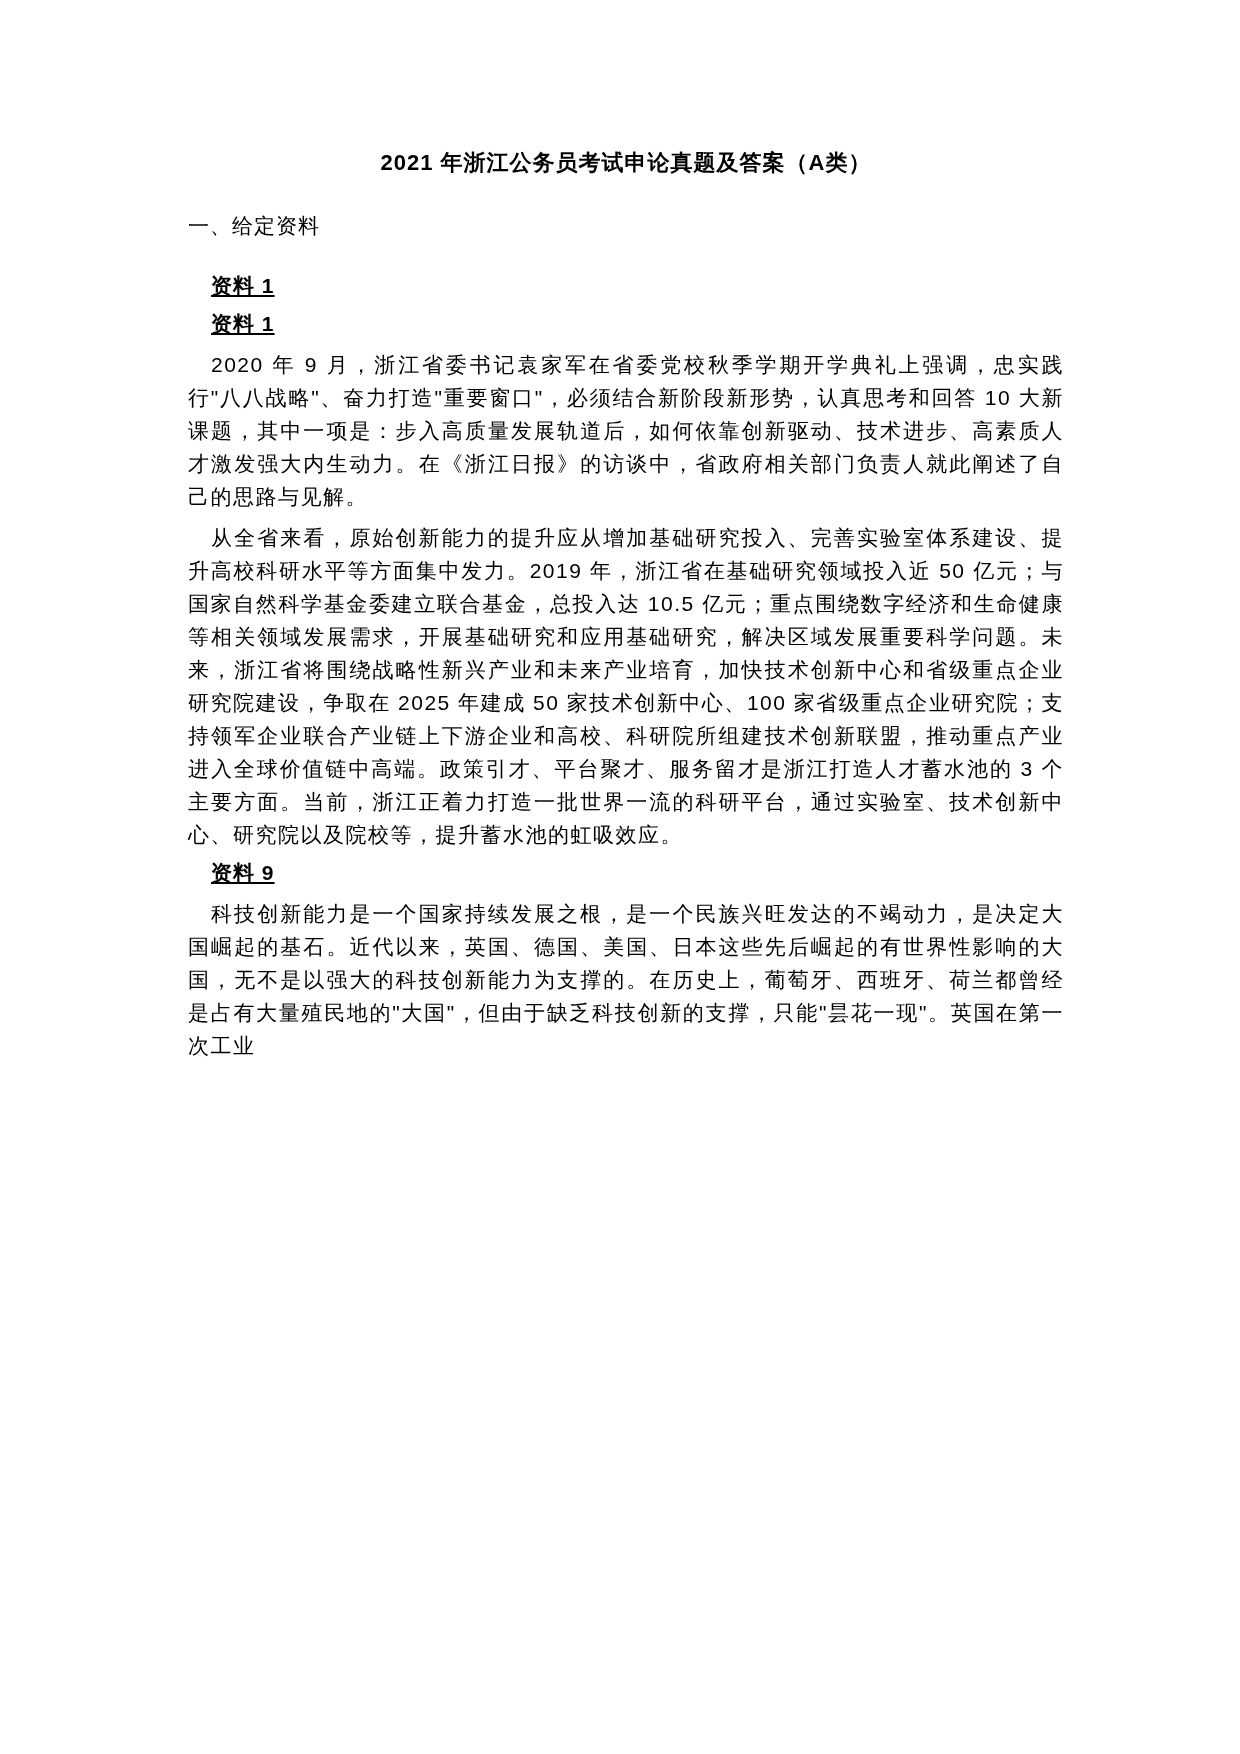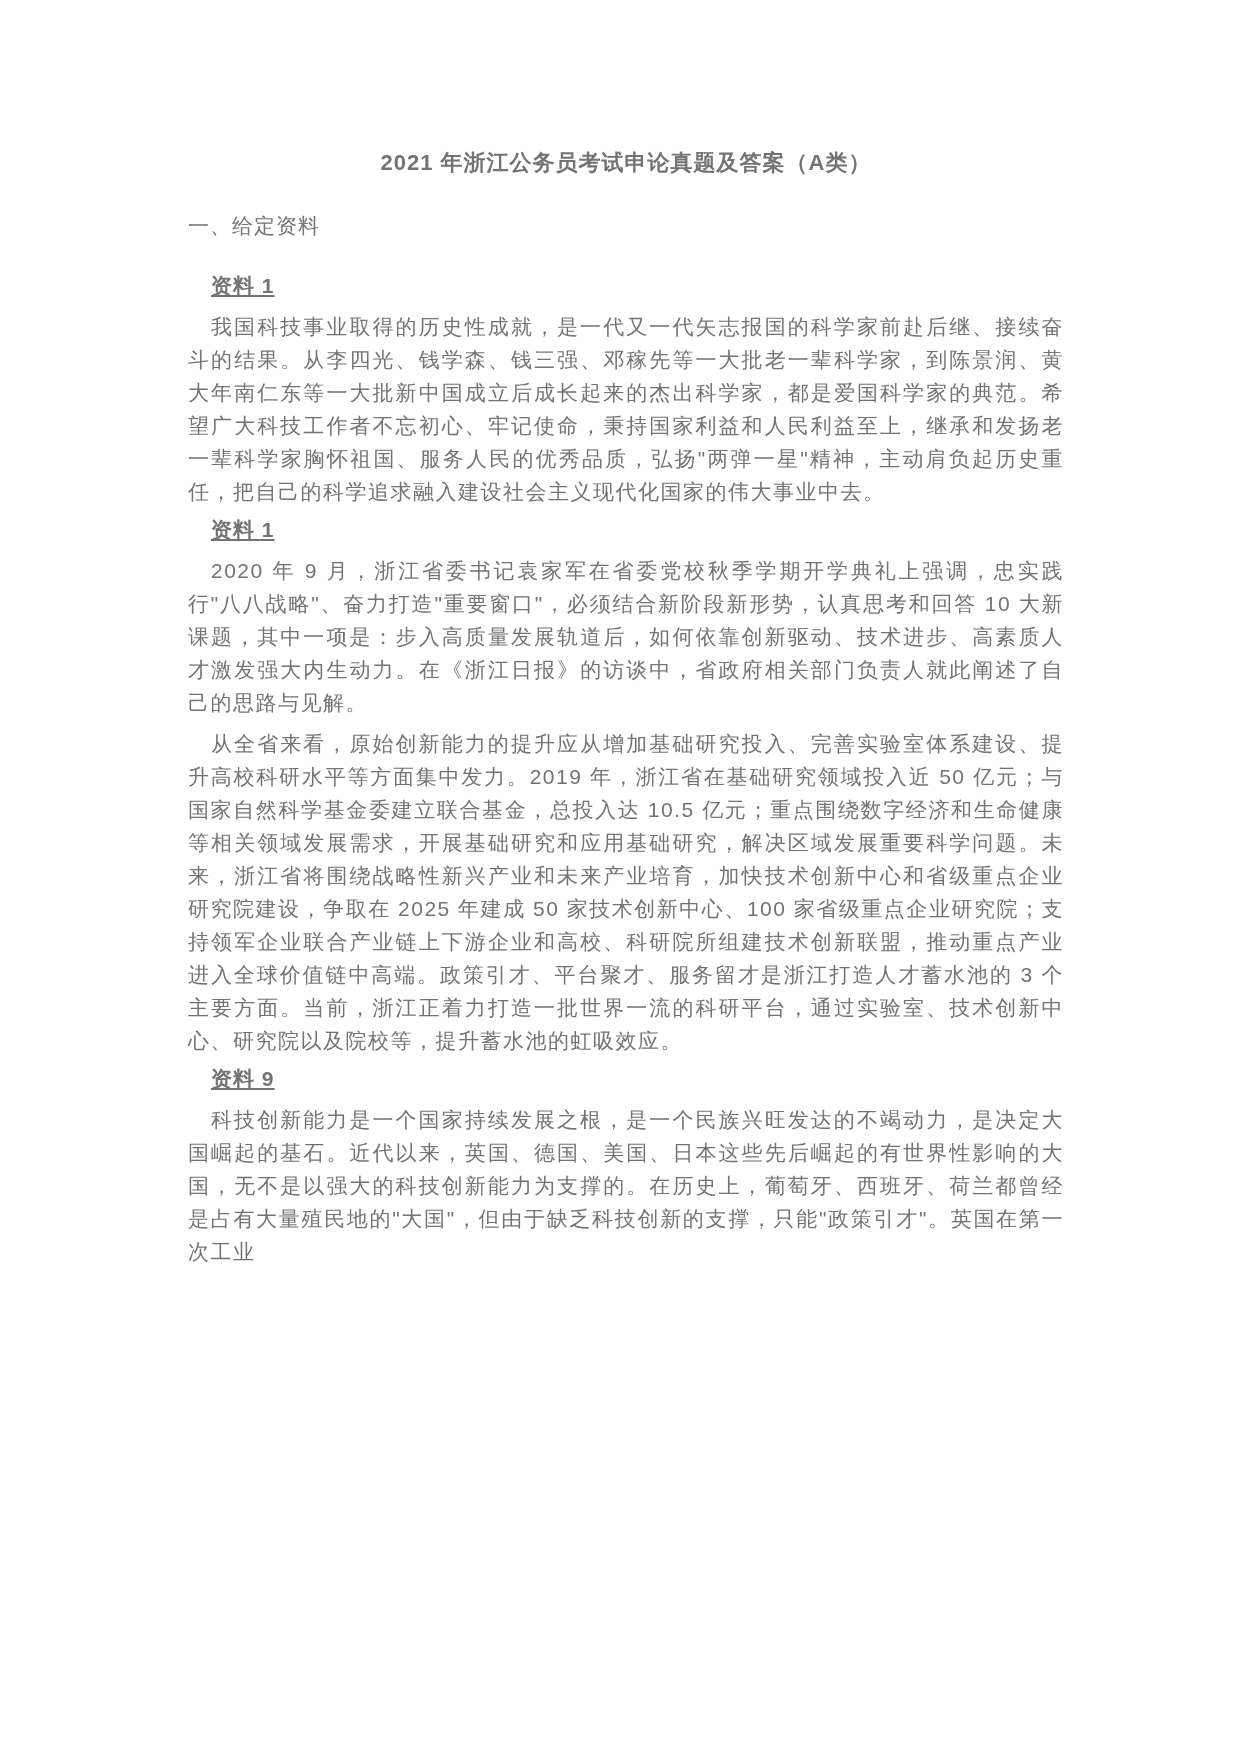--- a/index.html
+++ b/index.html
@@ -6,21 +6,21 @@
     margin: 0;
     padding: 0;
     background: #ffffff;
   }
   .page {
     position: relative;
     width: 1240px;
     height: 1754px;
     box-sizing: border-box;
     background: #ffffff;
-    color: #737373;
+    color: #000000;
     padding: 148px 176px 40px 188px;
     overflow: hidden;
     font-family: "Liberation Sans", "DejaVu Sans", sans-serif;
   }
   .doc-title {
     font-size: 22px;
     line-height: 30px;
     font-weight: 700;
     text-align: center;
     letter-spacing: 1px;
@@ -54,22 +54,21 @@
 </head>
 <body>
 
 <div class="page">
 
   <div class="doc-title">2021 年浙江公务员考试申论真题及答案（A类）</div>
 
   <div class="part-heading">一、给定资料</div>
 
   <div class="material-heading">资料 1</div>
-  <p class="para">我国科技事业取得的历史性成就，是一代又一代矢志报国的科学家前赴后继、接续奋斗的结果。从李四光、钱学森、钱三强、邓稼先等一大批老一辈科学家，到陈景润、黄大年南仁东等一大批新中国成立后成长起来的杰出科学家，都是爱国科学家的典范。希望广大科技工作者不忘初心、牢记使命，秉持国家利益和人民利益至上，继承和发扬老一辈科学家胸怀祖国、服务人民的优秀品质，弘扬"两弹一星"精神，主动肩负起历史重任，把自己的科学追求融入建设社会主义现代化国家的伟大事业中去。</p>
 
   <div class="material-heading">资料 1</div>
   <p class="para">2020 年 9 月，浙江省委书记袁家军在省委党校秋季学期开学典礼上强调，忠实践行"八八战略"、奋力打造"重要窗口"，必须结合新阶段新形势，认真思考和回答 10 大新课题，其中一项是：步入高质量发展轨道后，如何依靠创新驱动、技术进步、高素质人才激发强大内生动力。在《浙江日报》的访谈中，省政府相关部门负责人就此阐述了自己的思路与见解。</p>
   <p class="para">从全省来看，原始创新能力的提升应从增加基础研究投入、完善实验室体系建设、提升高校科研水平等方面集中发力。2019 年，浙江省在基础研究领域投入近 50 亿元；与国家自然科学基金委建立联合基金，总投入达 10.5 亿元；重点围绕数字经济和生命健康等相关领域发展需求，开展基础研究和应用基础研究，解决区域发展重要科学问题。未来，浙江省将围绕战略性新兴产业和未来产业培育，加快技术创新中心和省级重点企业研究院建设，争取在 2025 年建成 50 家技术创新中心、100 家省级重点企业研究院；支持领军企业联合产业链上下游企业和高校、科研院所组建技术创新联盟，推动重点产业进入全球价值链中高端。政策引才、平台聚才、服务留才是浙江打造人才蓄水池的 3 个主要方面。当前，浙江正着力打造一批世界一流的科研平台，通过实验室、技术创新中心、研究院以及院校等，提升蓄水池的虹吸效应。</p>
 
   <div class="material-heading">资料 9</div>
-  <p class="para">科技创新能力是一个国家持续发展之根，是一个民族兴旺发达的不竭动力，是决定大国崛起的基石。近代以来，英国、德国、美国、日本这些先后崛起的有世界性影响的大国，无不是以强大的科技创新能力为支撑的。在历史上，葡萄牙、西班牙、荷兰都曾经是占有大量殖民地的"大国"，但由于缺乏科技创新的支撑，只能"政策引才"。英国在第一次工业</p>
+  <p class="para">科技创新能力是一个国家持续发展之根，是一个民族兴旺发达的不竭动力，是决定大国崛起的基石。近代以来，英国、德国、美国、日本这些先后崛起的有世界性影响的大国，无不是以强大的科技创新能力为支撑的。在历史上，葡萄牙、西班牙、荷兰都曾经是占有大量殖民地的"大国"，但由于缺乏科技创新的支撑，只能"昙花一现"。英国在第一次工业</p>
 
 </div>
 
 </body></html>

